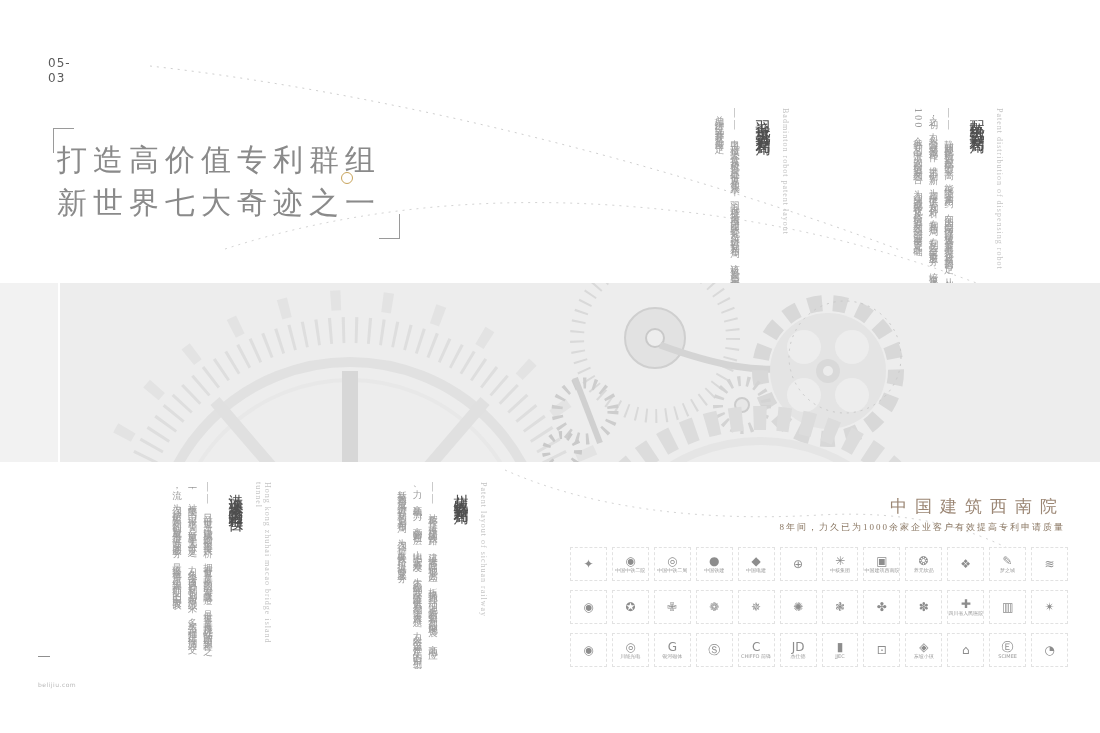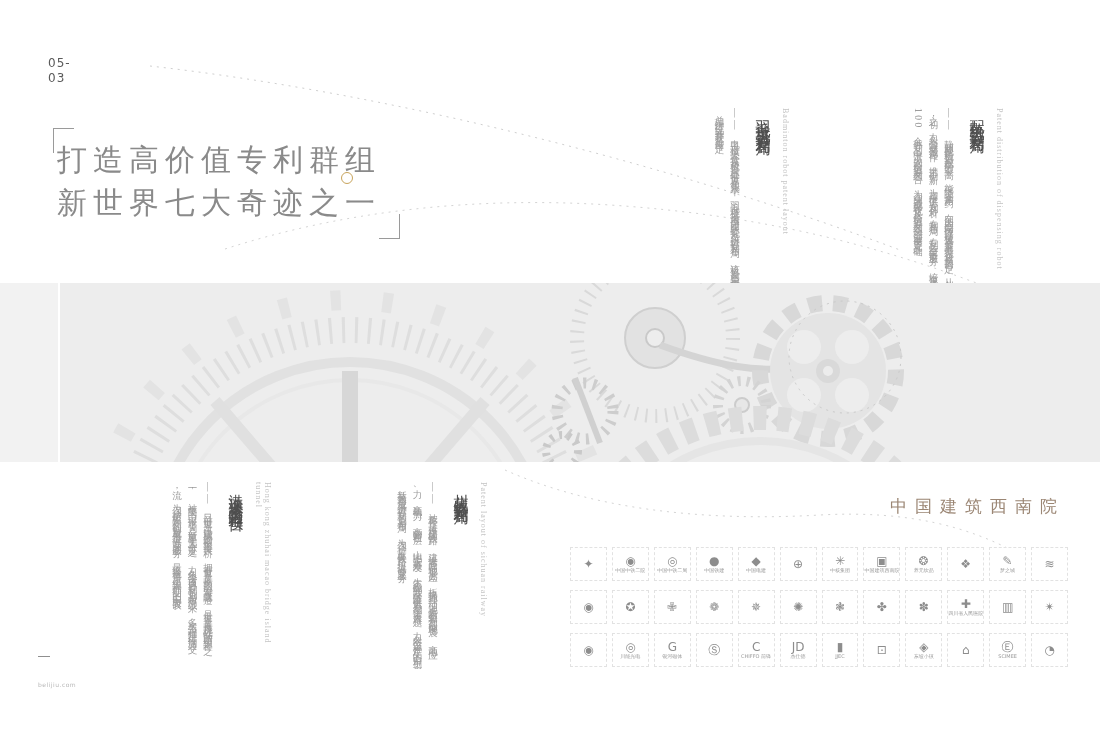--- a/index.html
+++ b/index.html
@@ -138,20 +138,21 @@
     <p class="v-body">——目前世界上已建成的最长跨海大桥，拥有世界上最长的沉管海底隧道，是世界上最具挑战性的超级工程之一，被英国《卫报》誉为『新世界七大奇迹之一』。力久负责该项目专利策划与布局以来，多次与工程师进行沟通交流，为保护超级工程的创新成果提供专业的服务，最终赢得了超级工程师们的由衷赞叹。</p>
   </section>
 
   <section class="vblock" id="a-railway">
     <div class="v-en">Patent layout of sichuan railway</div>
     <h2 class="v-head">川藏铁路专利布局</h2>
     <p class="v-body">——被称作『最难建的铁路』，建设者面临地形高差、板块强烈活动（地质断裂和高烈度地震）、高地应力、高地热力、高密卵石层、山地灾害频发、生态脆弱以及隧道供氧不易等诸大难题，力久对该工程产生的自主创新技术和成果进行专利策划与布局，为保护『最美铁路』提供专业服务。</p>
   </section>
 
   <div class="clients-title">中国建筑西南院</div>
+  <div class="clients-sub">8年间，力久已为1000余家企业客户有效提高专利申请质量</div>
   <div class="logo-grid">
       <div class="logo-tile">
         <span class="logo-glyph">✦</span>
       </div>
       <div class="logo-tile">
         <span class="logo-glyph">◉</span>
         <span class="logo-label">中国中铁二院</span>
       </div>
       <div class="logo-tile">
         <span class="logo-glyph">◎</span>

